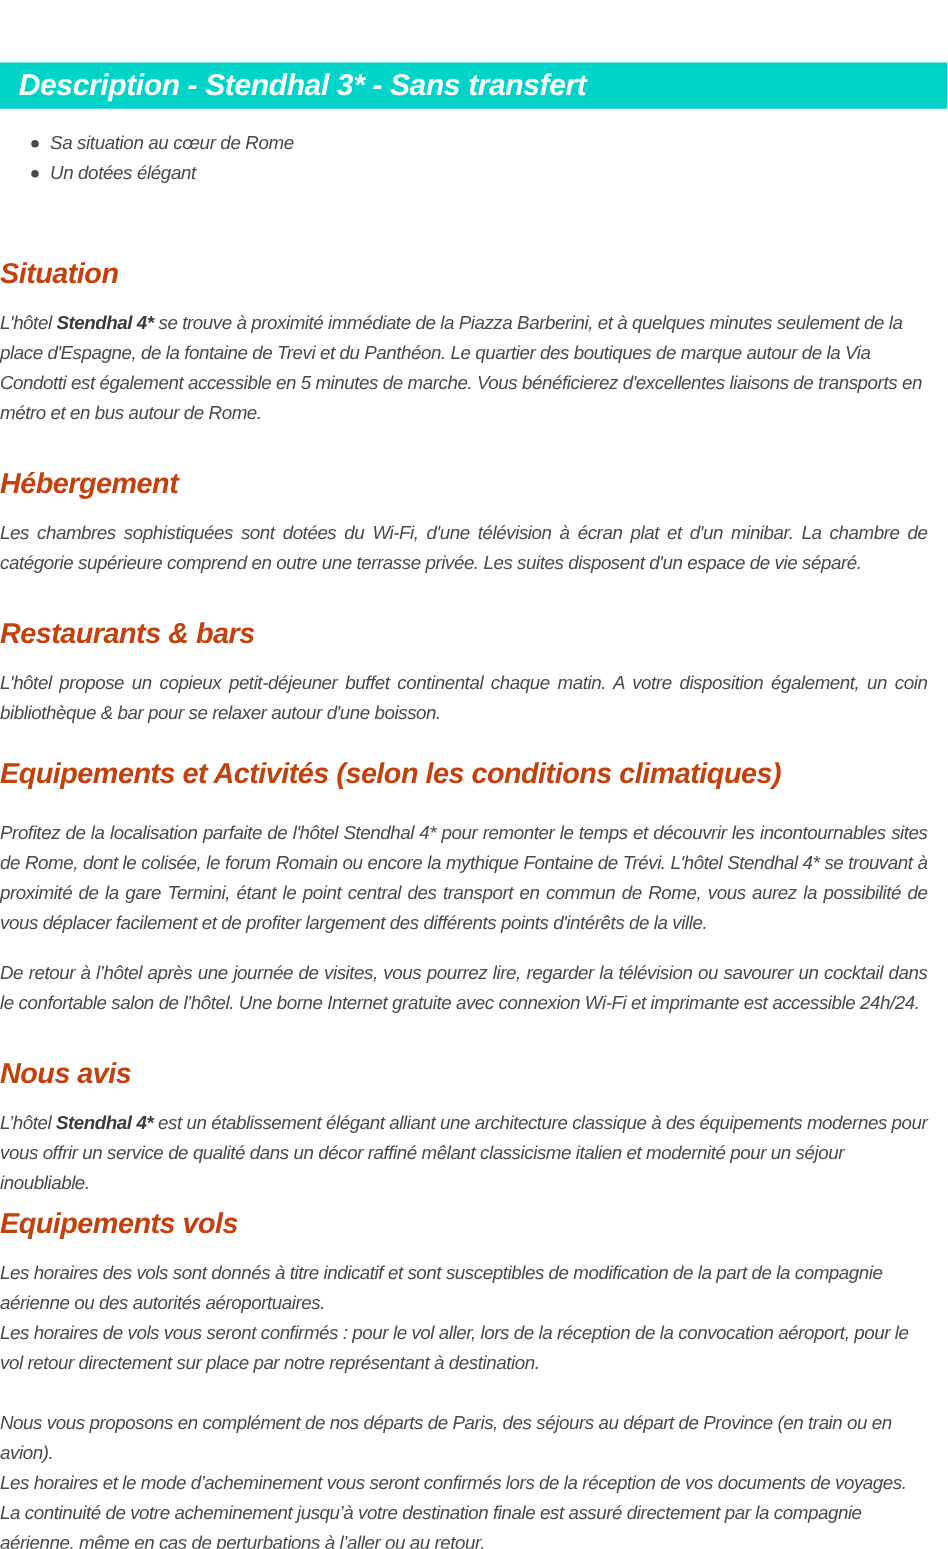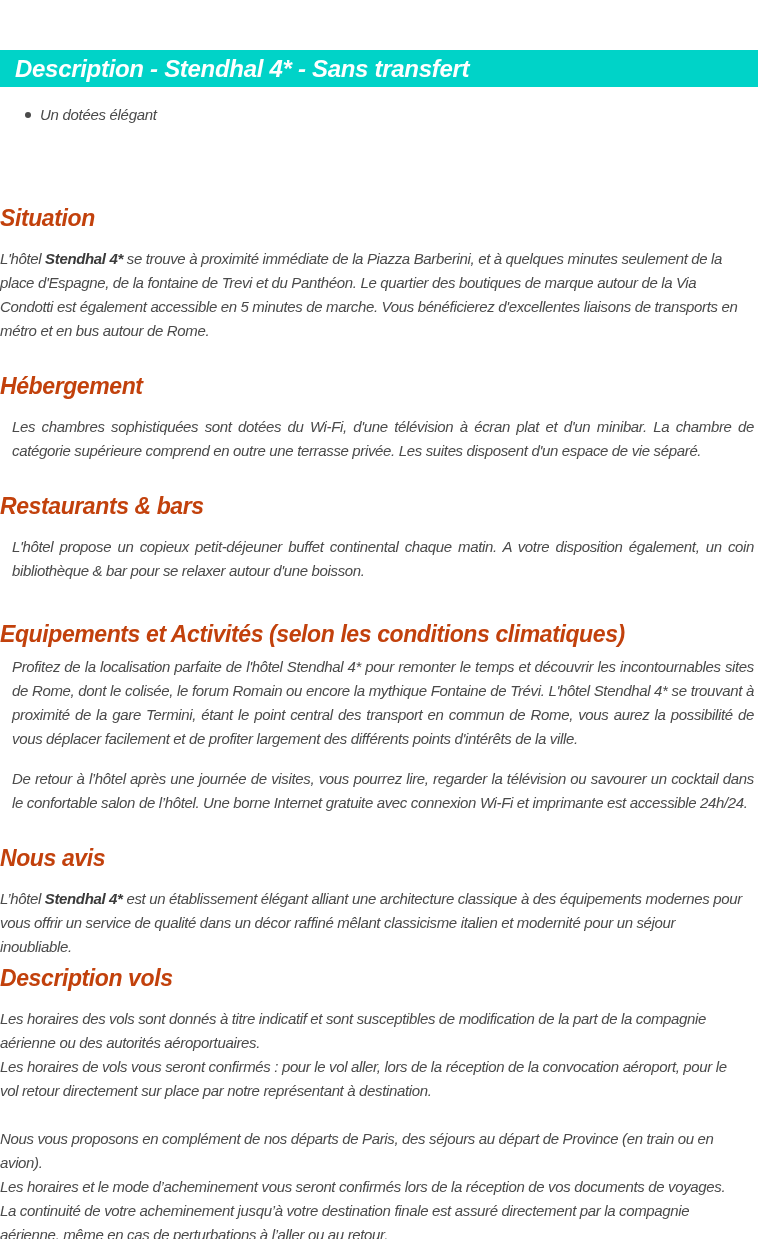--- a/index.html
+++ b/index.html
@@ -78,55 +78,59 @@
       position: absolute;
       left: 0;
       width: 742px;
       margin: 0;
       font-size: 15px;
       font-style: italic;
       line-height: 24px;
       color: #4a4a4a;
       letter-spacing: -0.35px;
     }
-    .justify { text-align: justify; padding-left: 12px; }
+    .justify { text-align: justify; }
     .para b { font-weight: bold; color: #3a3a3a; }
     .line { display: block; white-space: nowrap; }
   </style>
 </head>
 <body>
 
 <div class="banner">
-  <span class="banner-title">Description - Stendhal 4* - Sans transfert</span>
+  <span class="banner-title">Description - Stendhal 3* - Sans transfert</span>
 </div>
 
 <ul class="highlights">
+  <li>
+    <span class="bullet-dot"></span>
+    <span>Sa situation au cœur de Rome</span>
+  </li>
   <li>
     <span class="bullet-dot"></span>
     <span>Un dotées élégant</span>
   </li>
 </ul>
 
 <h2 class="section-title" style="top:203px;">Situation</h2>
 <p class="para" style="top:247px;"><span>L'hôtel </span><b>Stendhal 4*</b><span> se trouve à proximité immédiate de la Piazza Barberini, et à quelques minutes seulement de la place d'Espagne, de la fontaine de Trevi et du Panthéon. Le quartier des boutiques de marque autour de la Via Condotti est également accessible en 5 minutes de marche. Vous bénéficierez d'excellentes liaisons de transports en métro et en bus autour de Rome.</span></p>
 
 <h2 class="section-title" style="top:371px;">Hébergement</h2>
 <p class="para justify" style="top:415px;">Les chambres sophistiquées sont dotées du Wi-Fi, d'une télévision à écran plat et d'un minibar. La chambre de catégorie supérieure comprend en outre une terrasse privée. Les suites disposent d'un espace de vie séparé.</p>
 
 <h2 class="section-title" style="top:491px;">Restaurants &amp; bars</h2>
 <p class="para justify" style="top:535px;">L'hôtel propose un copieux petit-déjeuner buffet continental chaque matin. A votre disposition également, un coin bibliothèque &amp; bar pour se relaxer autour d'une boisson.</p>
 
-<h2 class="section-title" style="top:619px;">Equipements et Activités (selon les conditions climatiques)</h2>
+<h2 class="section-title" style="top:603px;">Equipements et Activités (selon les conditions climatiques)</h2>
 <p class="para justify" style="top:655px;">Profitez de la localisation parfaite de l'hôtel Stendhal 4* pour remonter le temps et découvrir les incontournables sites de Rome, dont le colisée, le forum Romain ou encore la mythique Fontaine de Trévi. L'hôtel Stendhal 4* se trouvant à proximité de la gare Termini, étant le point central des transport en commun de Rome, vous aurez la possibilité de vous déplacer facilement et de profiter largement des différents points d'intérêts de la ville.</p>
 <p class="para justify" style="top:767px;">De retour à l’hôtel après une journée de visites, vous pourrez lire, regarder la télévision ou savourer un cocktail dans le confortable salon de l’hôtel. Une borne Internet gratuite avec connexion Wi-Fi et imprimante est accessible 24h/24.</p>
 
 <h2 class="section-title" style="top:843px;">Nous avis</h2>
 <p class="para" style="top:887px;"><span>L’hôtel </span><b>Stendhal 4*</b><span> est un établissement élégant alliant une architecture classique à des équipements modernes pour vous offrir un service de qualité dans un décor raffiné mêlant classicisme italien et modernité pour un séjour inoubliable.</span></p>
 
-<h2 class="section-title" style="top:963px;">Description vols</h2>
+<h2 class="section-title" style="top:963px;">Equipements vols</h2>
 <div class="para" style="top:1007px;">
   <span class="line" style="white-space:normal;">Les horaires des vols sont donnés à titre indicatif et sont susceptibles de modification de la part de la compagnie aérienne ou des autorités aéroportuaires.</span>
   <span class="line" style="white-space:normal;">Les horaires de vols vous seront confirmés : pour le vol aller, lors de la réception de la convocation aéroport, pour le vol retour directement sur place par notre représentant à destination.</span>
 </div>
 <div class="para" style="top:1127px;">
   <span class="line" style="white-space:normal;">Nous vous proposons en complément de nos départs de Paris, des séjours au départ de Province (en train ou en avion).</span>
   <span class="line" style="white-space:normal;">Les horaires et le mode d’acheminement vous seront confirmés lors de la réception de vos documents de voyages.</span>
   <span class="line" style="white-space:normal;">La continuité de votre acheminement jusqu’à votre destination finale est assuré directement par la compagnie aérienne, même en cas de perturbations à l’aller ou au retour.</span>
 </div>
 

